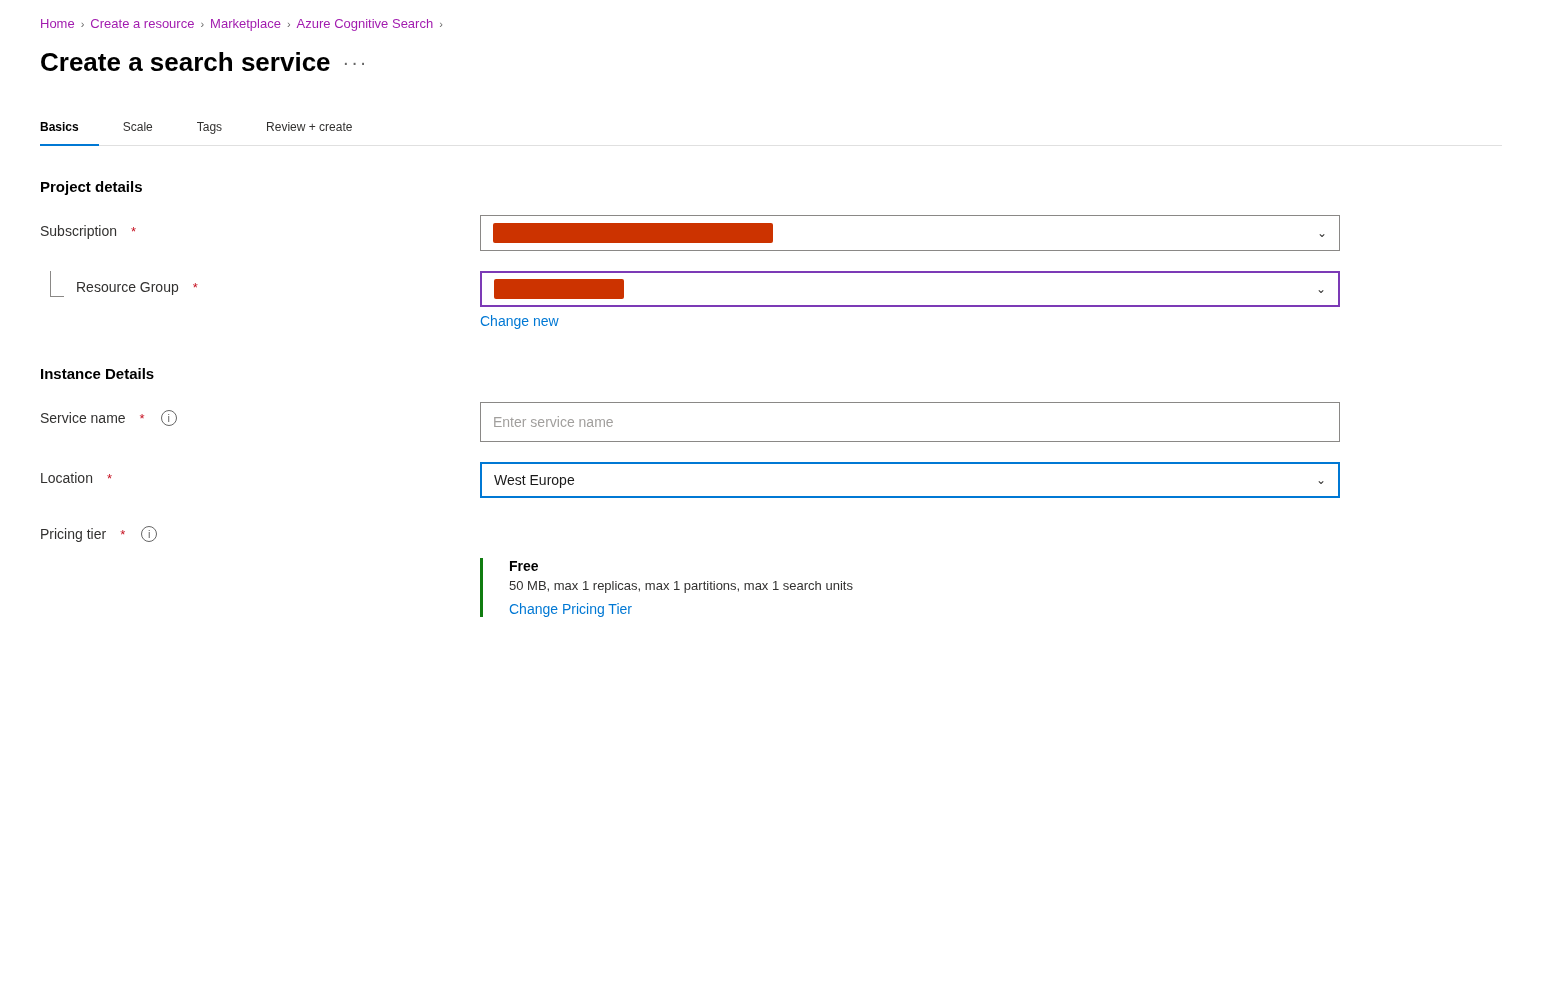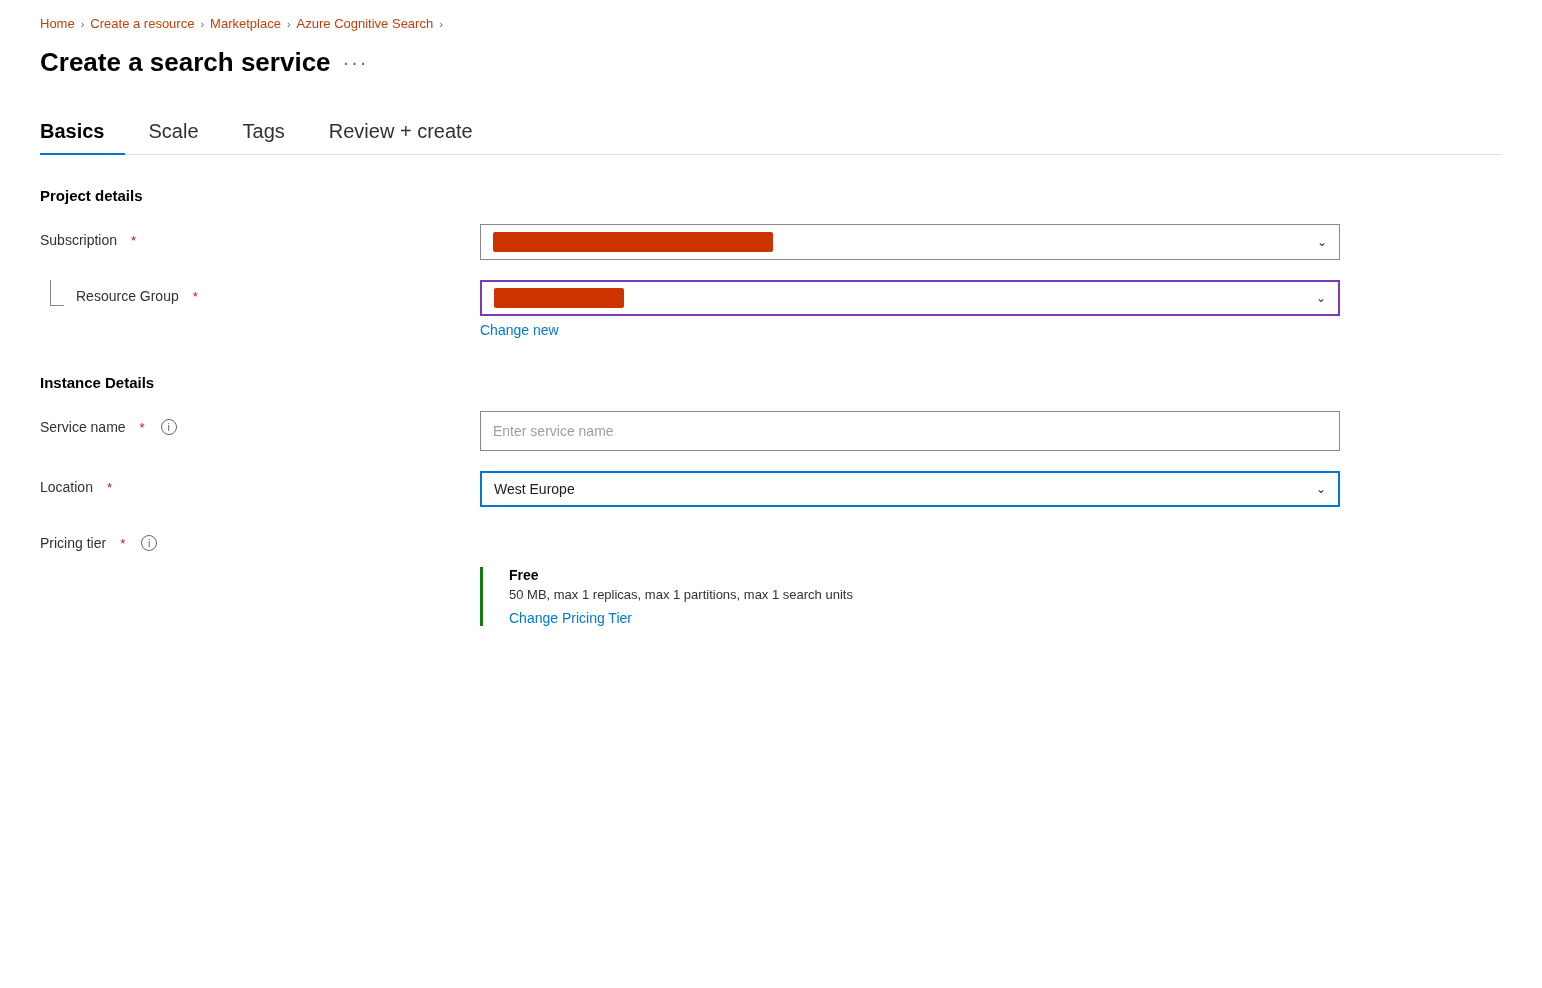--- a/index.html
+++ b/index.html
@@ -26,21 +26,21 @@
     
     .breadcrumb {
       display: flex;
       align-items: center;
       gap: 6px;
       font-size: 13px;
       margin-bottom: 16px;
     }
 
     .breadcrumb a {
-      color: #c2410c;
+      color: #a21caf;
       text-decoration: none;
     }
 
     .breadcrumb-separator {
       color: #666;
       font-size: 11px;
     }
 
     
     .page-title-row {
@@ -67,21 +67,21 @@
     .tabs-container {
       display: flex;
       border-bottom: 1px solid #e0e0e0;
       margin-bottom: 32px;
       gap: 0;
     }
 
     .tab {
       padding: 10px 20px 10px 0;
       margin-right: 24px;
-      font-size: 20px;
+      font-size: 12px;
       cursor: pointer;
       color: #323130;
       border-bottom: 2px solid transparent;
       margin-bottom: -1px;
     }
 
     .tab.active {
       font-weight: 700;
       border-bottom: 2px solid #0078d4;
       color: #000;

